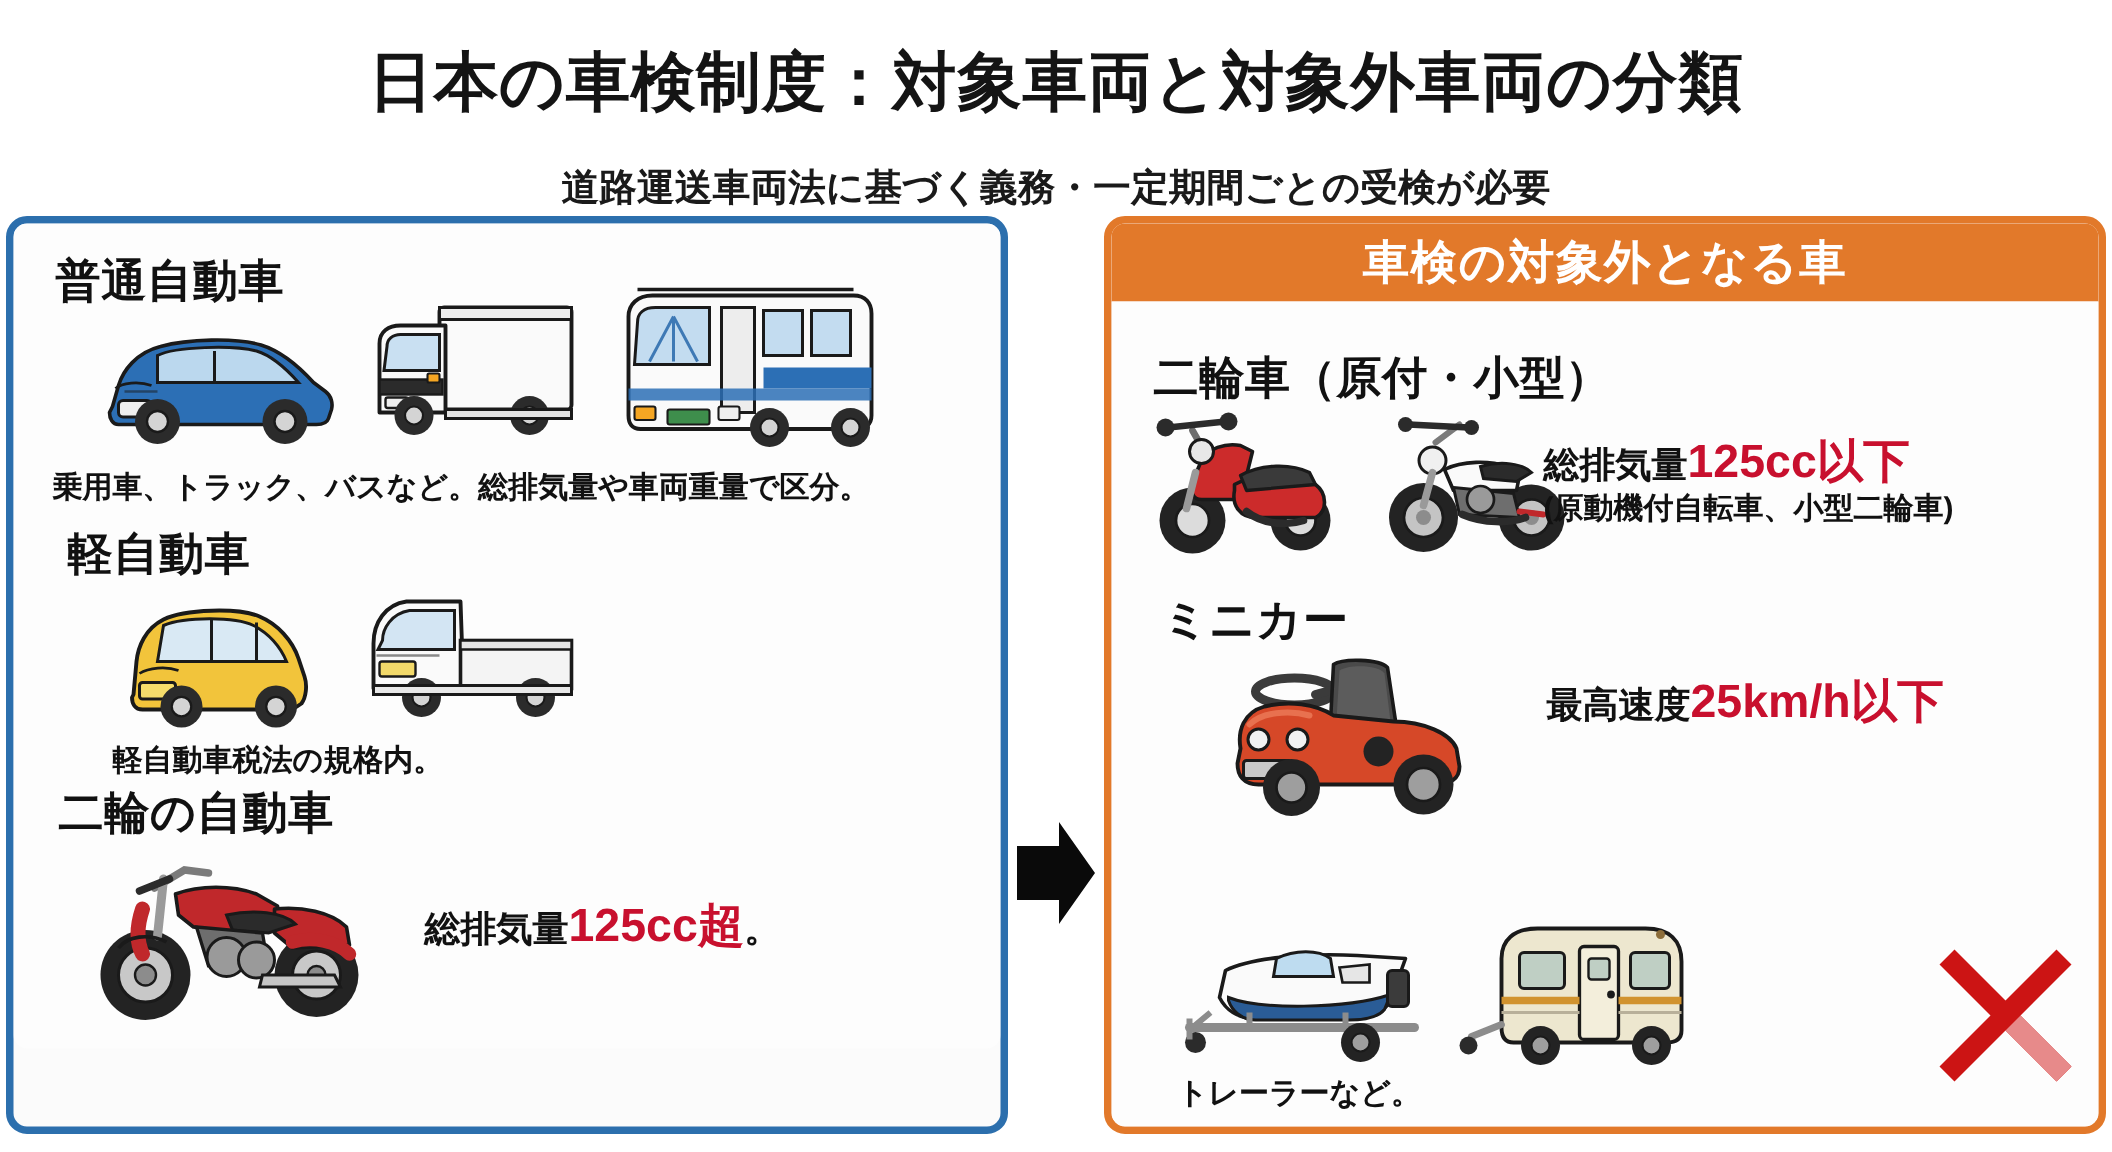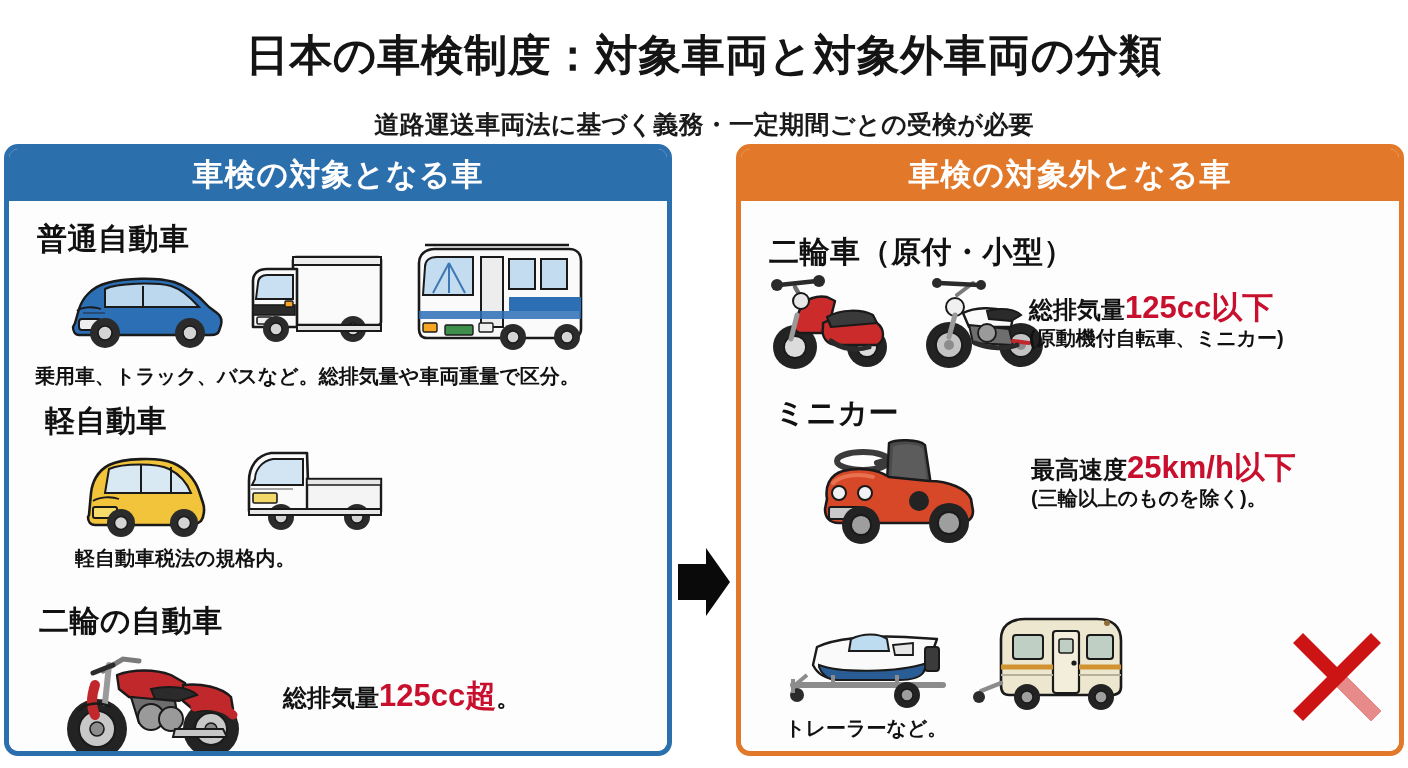--- a/index.html
+++ b/index.html
@@ -133,21 +133,20 @@
 <body>
 
 <div class="page-header">
   <h1 class="main-title">日本の車検制度：対象車両と対象外車両の分類</h1>
   <h2 class="sub-title">道路運送車両法に基づく義務・一定期間ごとの受検が必要</h2>
 </div>
 
 <div class="panels">
 
   <div class="panel panel-left">
-    <div class="panel-header">車検の対象となる車</div>
     <div class="panel-body">
 
       <div class="section" style="top:192px;height:180px;">
         <div class="sec-title" style="left:36px; top:8px;">軽自動車</div>
 
         <svg class="art" style="left:66px; top:52px;" width="140" height="98" viewBox="0 0 140 98">
           <path d="M14 70 L16 48 C17 38 22 26 34 20 C48 13 84 12 98 18 C110 23 120 34 124 46 L128 58 C130 64 129 72 126 76 L120 80 L20 80 C15 80 13 76 13 72 Z" fill="#F2C43B" stroke="#1a1a1a" stroke-width="2.6" stroke-linejoin="round"></path>
           <path d="M34 24 C48 18 82 18 94 24 C104 29 112 38 116 48 L30 48 Z" fill="#D9E9F4" stroke="#1a1a1a" stroke-width="2"></path>
           <path d="M66 20 L66 48" stroke="#1a1a1a" stroke-width="2"></path>
           <path d="M96 22 L96 48" stroke="#1a1a1a" stroke-width="2"></path>
@@ -222,21 +221,21 @@
           <path d="M16 8 L160 8" stroke="#1a1a1a" stroke-width="2.4"></path>
           <circle cx="104" cy="100" r="13" fill="#2b2b2b"></circle>
           <circle cx="104" cy="100" r="6" fill="#d4d4d4" stroke="#1a1a1a" stroke-width="1.4"></circle>
           <circle cx="158" cy="100" r="13" fill="#2b2b2b"></circle>
           <circle cx="158" cy="100" r="6" fill="#d4d4d4" stroke="#1a1a1a" stroke-width="1.4"></circle>
         </svg>
 
         <div class="sec-caption" style="left:26px; top:162px;">乗用車、トラック、バスなど。総排気量や車両重量で区分。</div>
       </div>
 
-      <div class="section" style="top:392px;height:178px;">
+      <div class="section" style="top:365px;height:178px;">
         <div class="sec-title" style="left:30px; top:8px;">二輪の自動車</div>
 
         <svg class="art" style="left:46px; top:52px;" width="200" height="118" viewBox="0 0 200 118">
           <circle cx="42" cy="84" r="30" fill="#232323"></circle>
           <circle cx="42" cy="84" r="18" fill="#C8C8C8" stroke="#1a1a1a" stroke-width="2"></circle>
           <circle cx="42" cy="84" r="7" fill="#8c8c8c" stroke="#1a1a1a" stroke-width="1.6"></circle>
           <circle cx="156" cy="84" r="28" fill="#232323"></circle>
           <circle cx="156" cy="84" r="16" fill="#C8C8C8" stroke="#1a1a1a" stroke-width="2"></circle>
           <circle cx="156" cy="84" r="6" fill="#8c8c8c" stroke="#1a1a1a" stroke-width="1.6"></circle>
           <path d="M62 30 C78 24 100 24 116 30 L130 38 L132 52 L100 56 L74 52 L64 44 Z" fill="#C0282B" stroke="#1a1a1a" stroke-width="2.4" stroke-linejoin="round"></path>
@@ -304,21 +303,21 @@
           <circle cx="64" cy="14" r="5" fill="#2b2b2b"></circle>
           <circle cx="38" cy="36" r="9" fill="#F0F0F0" stroke="#1a1a1a" stroke-width="2"></circle>
           <path d="M38 44 L32 66" stroke="#9a9a9a" stroke-width="5" stroke-linecap="round"></path>
           <path d="M96 70 L112 72" stroke="#C0282B" stroke-width="4" stroke-linecap="round"></path>
           <path d="M58 72 C72 78 90 78 100 74" stroke="#2b2b2b" stroke-width="5" fill="none" stroke-linecap="round"></path>
         </svg>
 
         <div class="sec-note note-line1" style="left:288px; top:86px;">
           <span>総排気量</span><span class="hl-red">125cc以下</span>
         </div>
-        <div class="sec-note note-line2" style="left:288px; top:124px;">(原動機付自転車、ミニカー)</div>
+        <div class="sec-note note-line2" style="left:288px; top:124px;">(原動機付自転車、小型二輪車)</div>
       </div>
 
       <div class="section" style="top:184px;height:180px;">
         <div class="sec-title" style="left:34px; top:8px;">ミニカー</div>
 
         <svg class="art" style="left:62px; top:42px;" width="190" height="120" viewBox="0 0 190 120">
           <ellipse cx="60" cy="34" rx="26" ry="9" fill="none" stroke="#3b3b3b" stroke-width="6"></ellipse>
           <path d="M74 36 L96 30" stroke="#3b3b3b" stroke-width="6" stroke-linecap="round"></path>
           <path d="M86 16 C92 12 116 12 122 18 L128 58 C128 64 118 68 106 68 C92 68 84 62 84 54 Z" fill="#4A4A4A" stroke="#1a1a1a" stroke-width="2.4" stroke-linejoin="round"></path>
           <path d="M90 20 C96 16 116 16 120 22 L124 54 C122 60 112 62 104 62 C94 62 88 58 88 52 Z" fill="#5C5C5C"></path>
@@ -330,21 +329,20 @@
           <circle cx="58" cy="98" r="19" fill="#232323"></circle>
           <circle cx="58" cy="98" r="10" fill="#9E9E9E" stroke="#1a1a1a" stroke-width="1.8"></circle>
           <circle cx="146" cy="96" r="20" fill="#232323"></circle>
           <circle cx="146" cy="96" r="11" fill="#9E9E9E" stroke="#1a1a1a" stroke-width="1.8"></circle>
           <circle cx="116" cy="74" r="10" fill="#232323"></circle>
         </svg>
 
         <div class="sec-note note-line1" style="left:290px; top:62px;">
           <span>最高速度</span><span class="hl-red">25km/h以下</span>
         </div>
-        <div class="sec-note note-line2" style="left:290px; top:100px;">(三輪以上のものを除く)。</div>
       </div>
 
       <div class="section" style="top:372px;height:178px;">
 
         <svg class="art" style="left:36px; top:48px;" width="180" height="92" viewBox="0 0 180 92">
           <path d="M40 26 C56 18 92 14 128 16 L160 18 L150 46 C146 54 136 58 124 58 L60 58 C48 58 40 52 36 44 Z" fill="#FAFAFA" stroke="#1a1a1a" stroke-width="2.4" stroke-linejoin="round"></path>
           <path d="M42 44 C62 52 120 52 150 42 L146 52 C142 57 132 59 122 59 L60 59 C50 59 44 52 42 46 Z" fill="#2A5C96" stroke="#1a1a1a" stroke-width="2"></path>
           <path d="M74 18 C86 12 102 12 110 18 L112 30 L72 30 Z" fill="#BEDCF0" stroke="#1a1a1a" stroke-width="2"></path>
           <path d="M116 24 L136 22 L136 34 L118 34 Z" fill="#E6E6E6" stroke="#1a1a1a" stroke-width="1.8"></path>
           <rect x="148" y="26" width="14" height="24" rx="3" fill="#3b3b3b" stroke="#1a1a1a" stroke-width="2"></rect>

